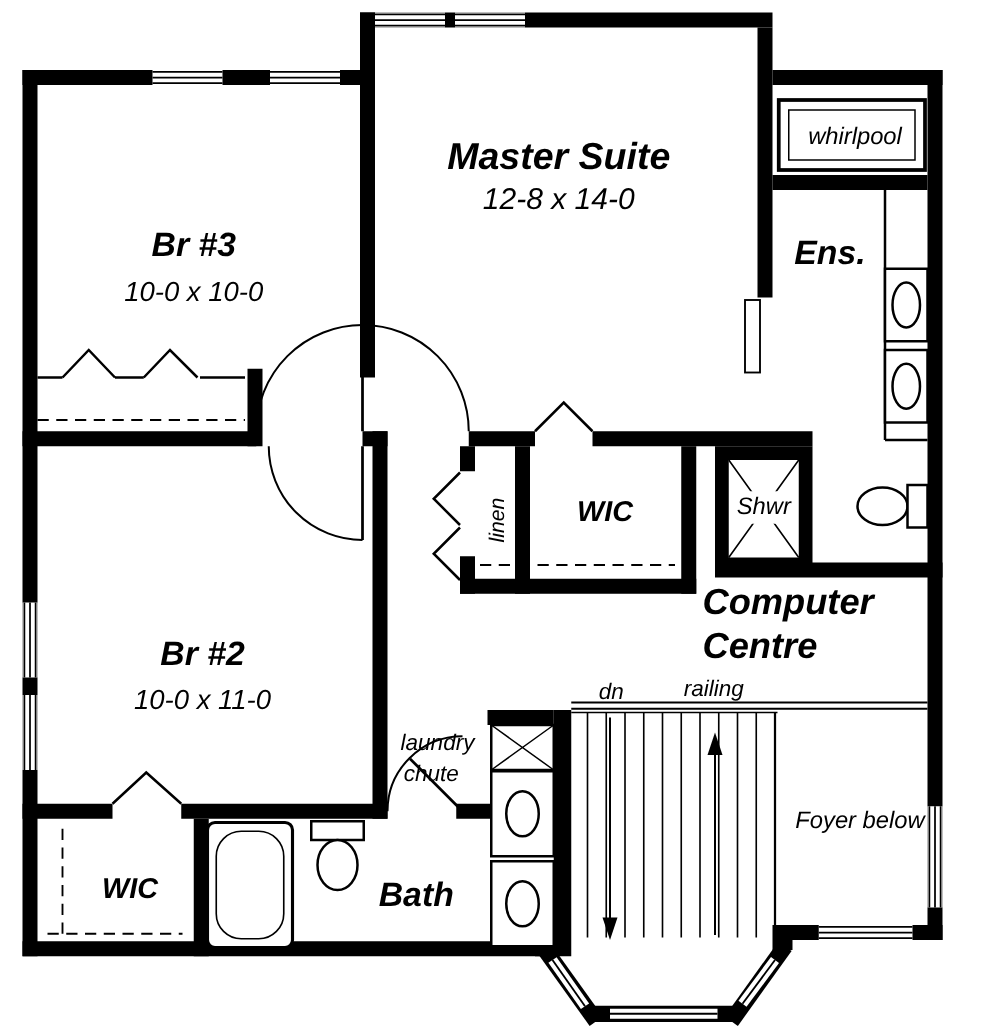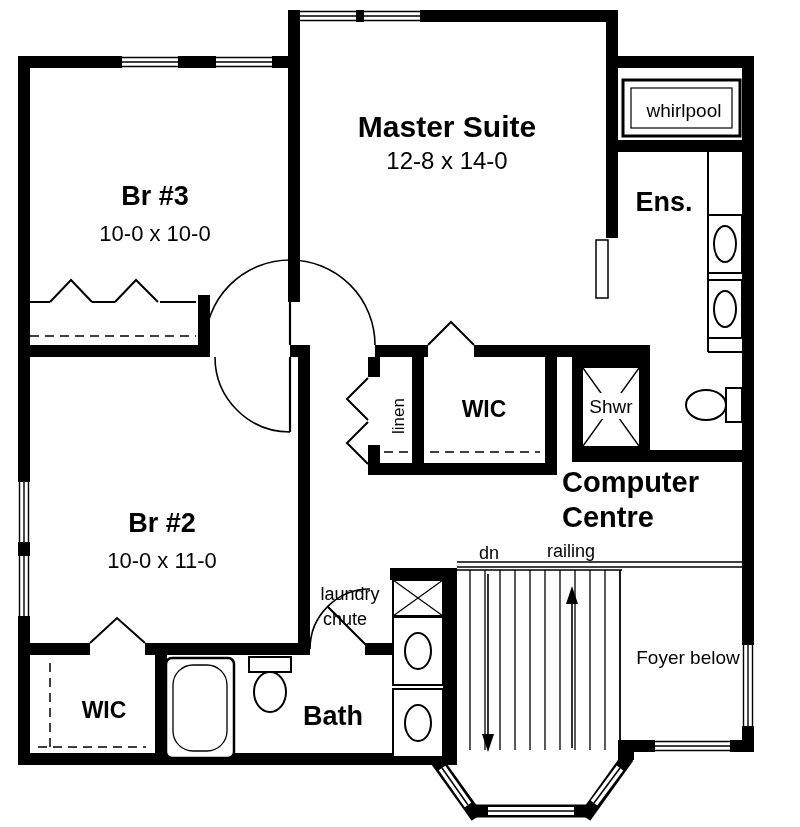--- a/index.html
+++ b/index.html
@@ -1,17 +1,17 @@
 <!DOCTYPE html>
 <html><head>
 <meta charset="utf-8">
 <style>
   html,body{margin:0;padding:0;background:#ffffff;}
   .page{position:relative;width:800px;height:827px;background:#ffffff;overflow:hidden;
-        font-family:"Liberation Sans",sans-serif;}
+        font-family:"Liberation Sans",sans-serif;font-style:italic;}
   svg{display:block}
   text{fill:#000;}
   .room-name{font-weight:bold;}
 </style>
 </head>
 <body>
 
 <div class="page">
 <svg width="800" height="827" viewBox="0 0 800 827">
 

